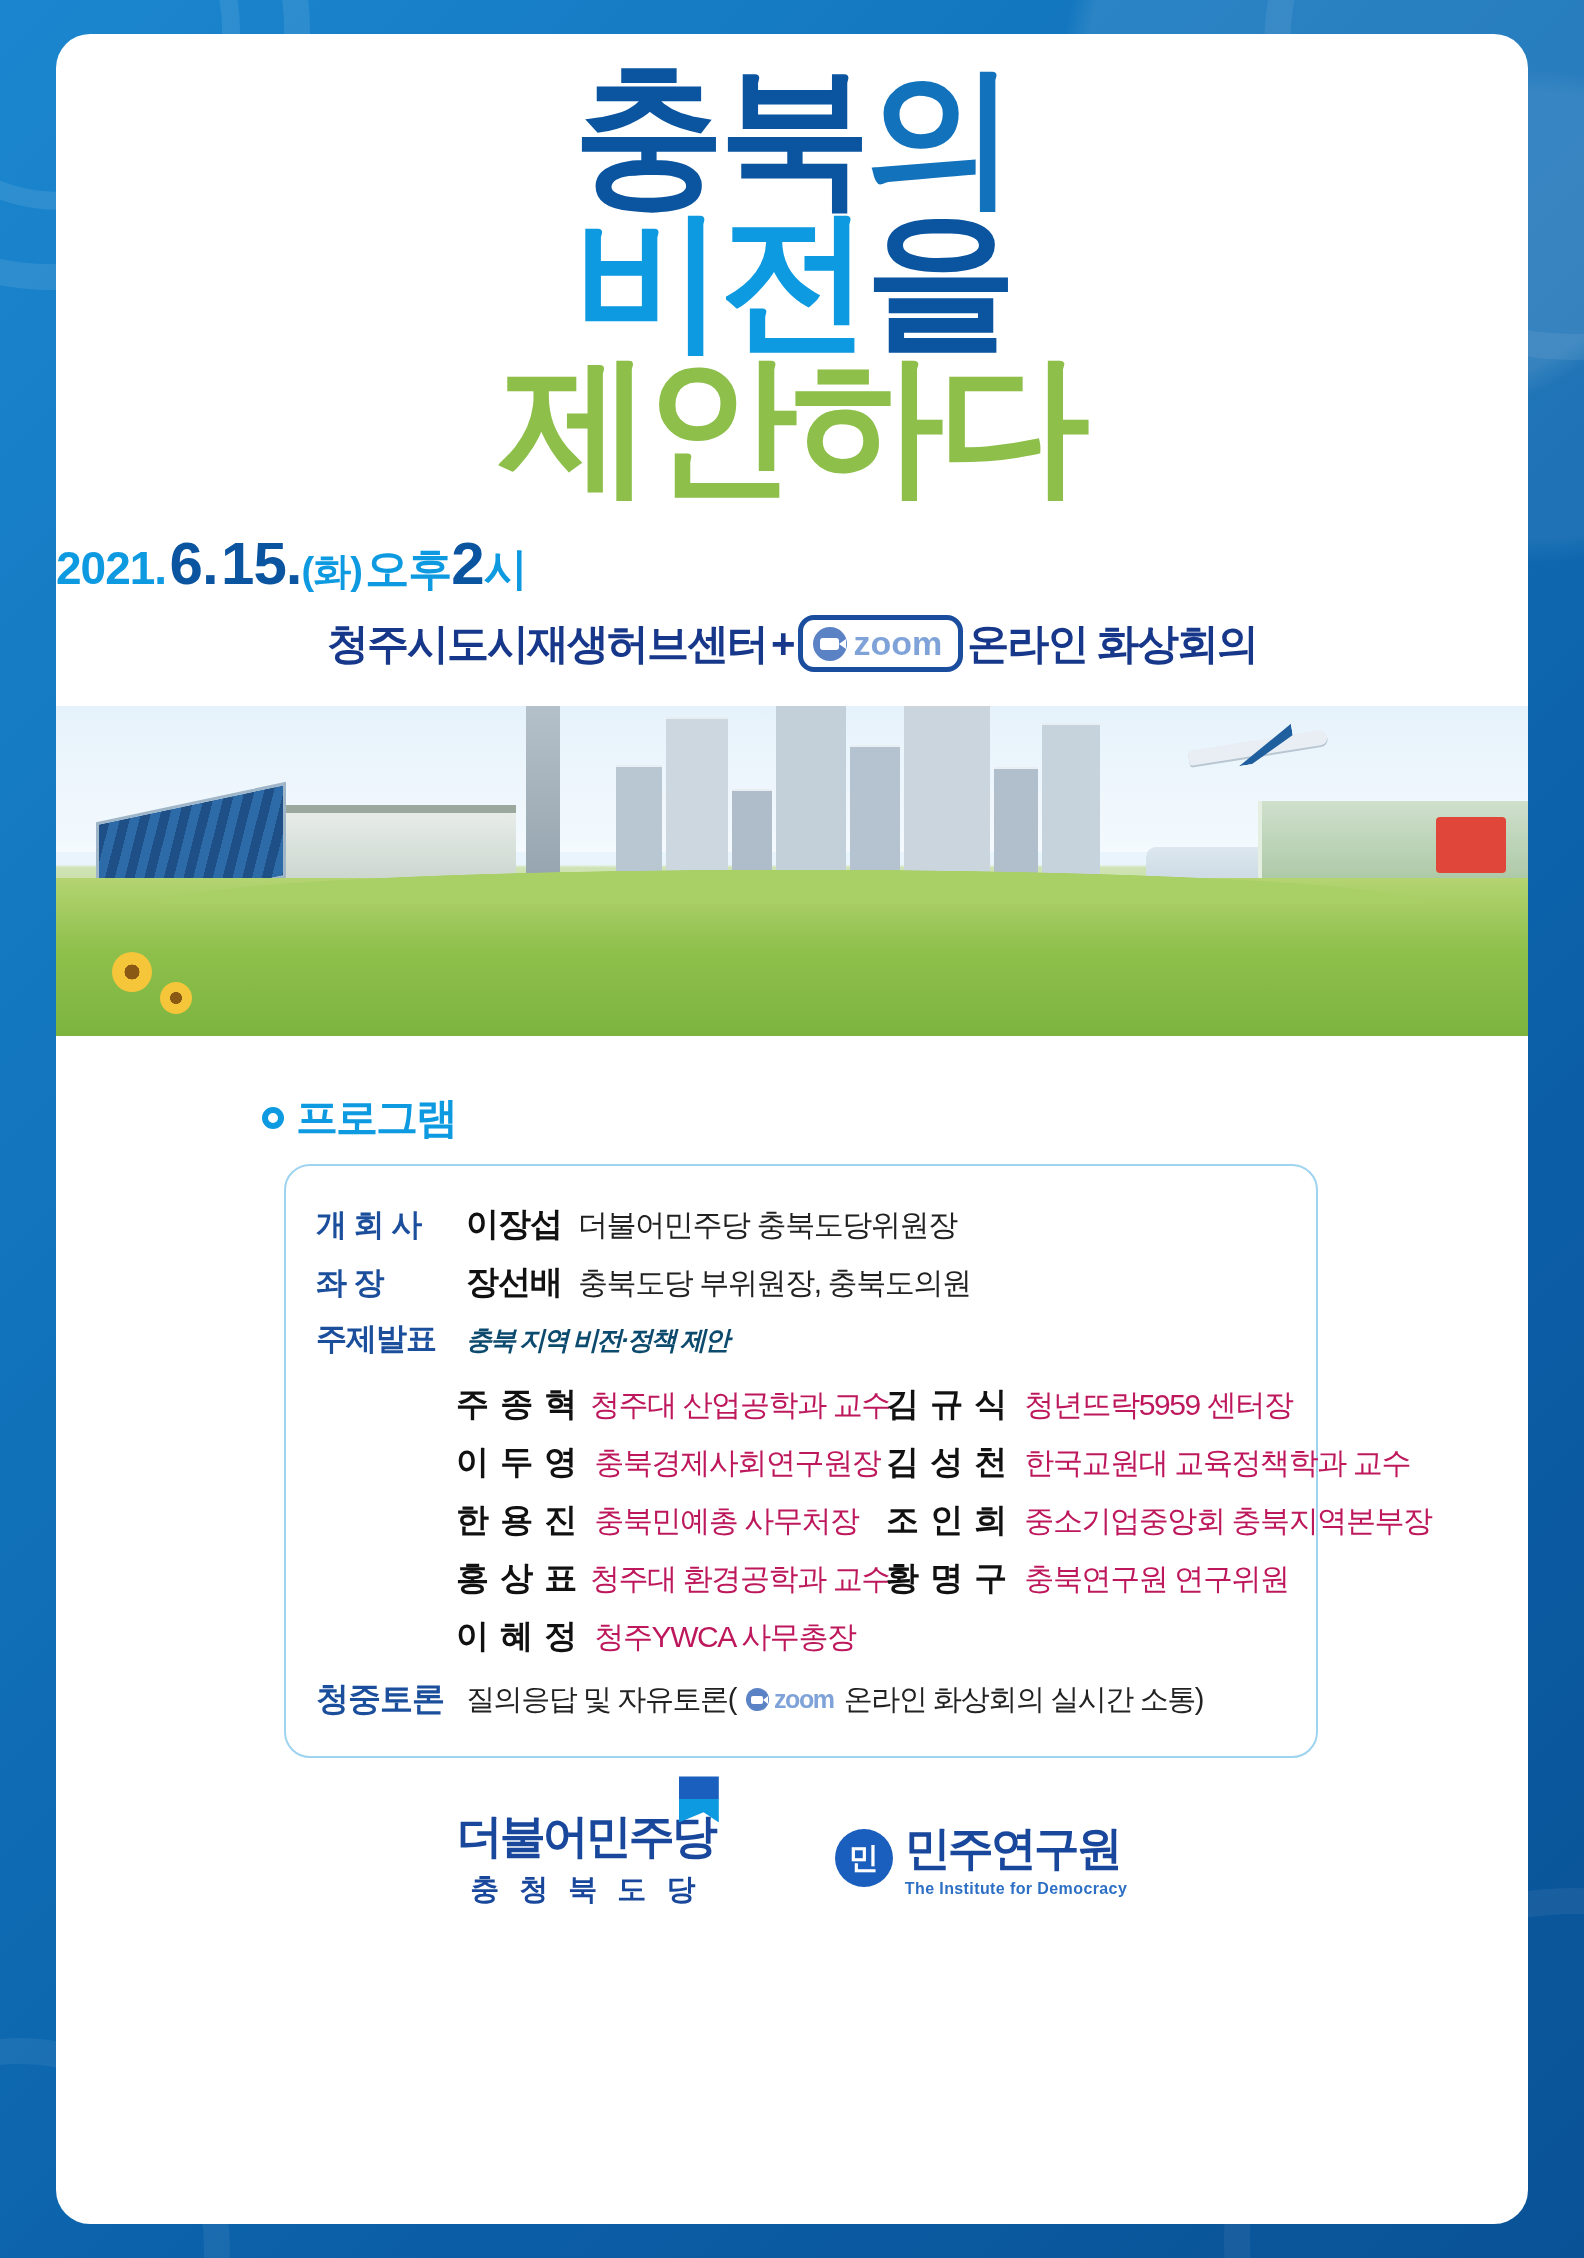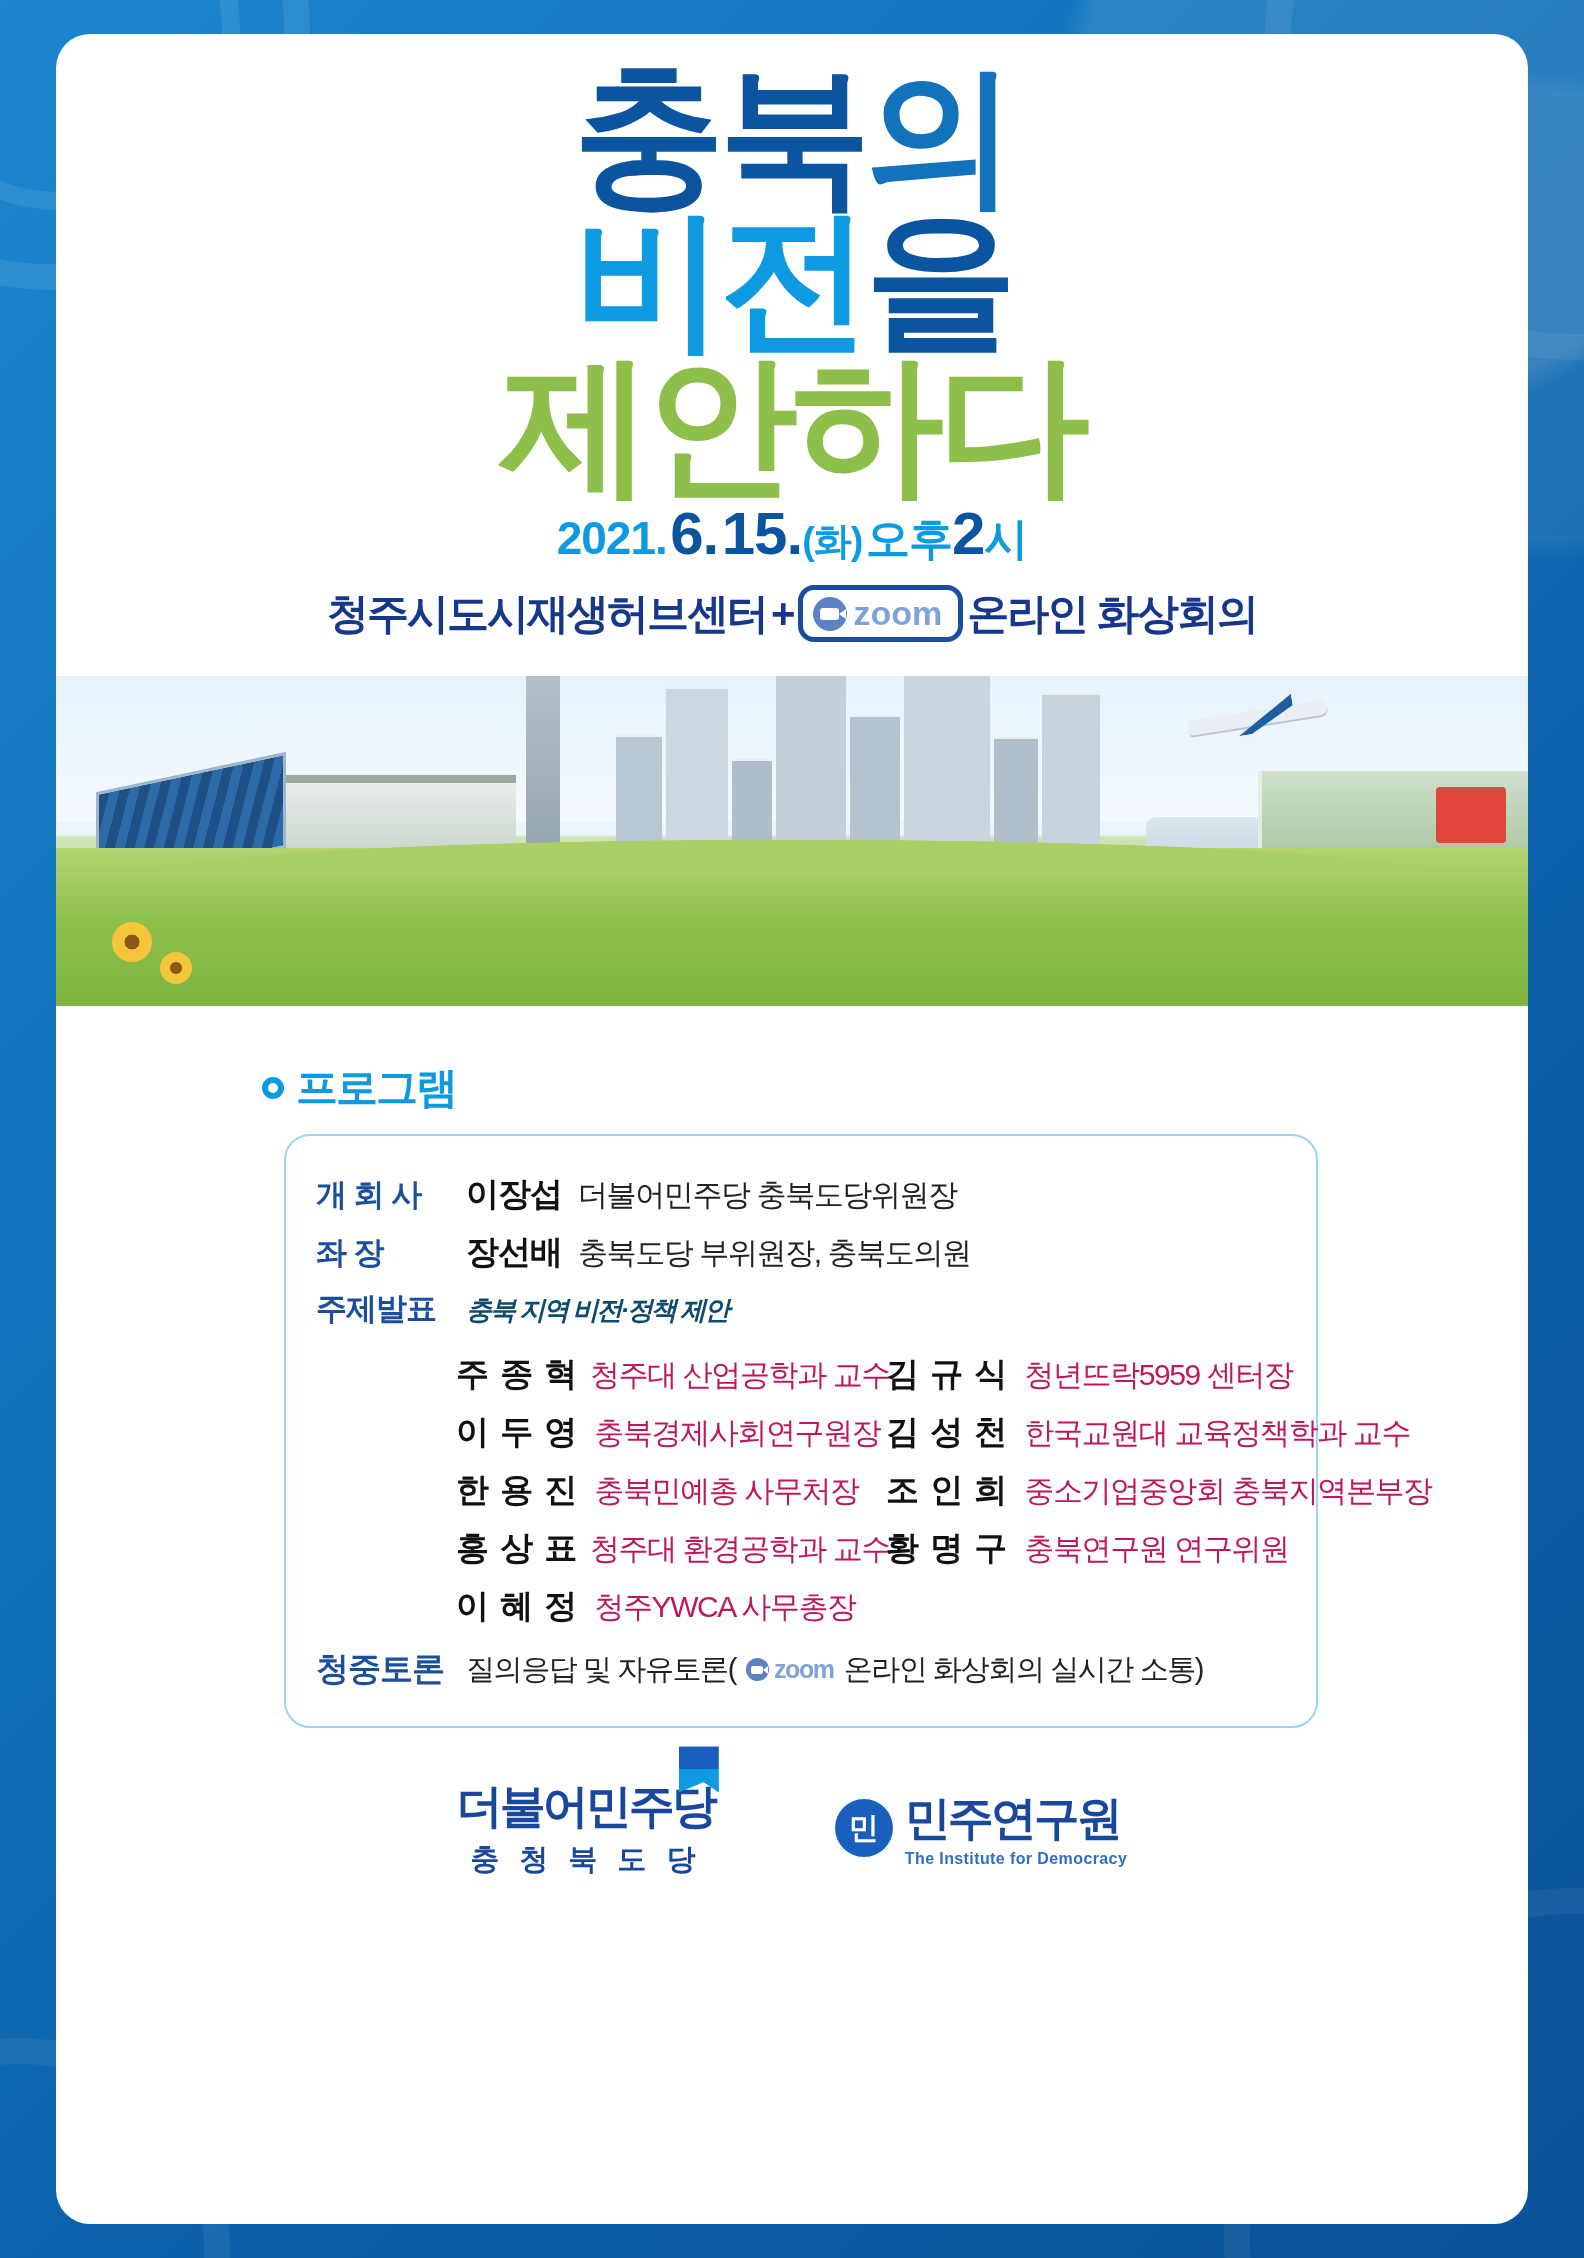--- a/index.html
+++ b/index.html
@@ -68,21 +68,22 @@
   .tline1{ font-size:152px; }
   .tline2{ font-size:152px; margin-top:-6px;}
   .tline3{ font-size:152px; margin-top:-6px;}
   .c-navy { color:#0b55a0; }
   .c-blue { color:#0d9ae0; }
   .c-green{ color:#8dbf4a; }
   .c-dblue{ color:#1272bb; }
 
   
   .date-line{
-    text-align:center;
+    margin-top:30px;
+    text-align:left;
     white-space:nowrap;
     color:#0e79c0;
     font-weight:bold;
     letter-spacing:-1px;
   }
   .date-line .yr{ font-size:46px; color:#0d9ae0; }
   .date-line .big{ font-size:60px; color:#0b55a0; }
   .date-line .sm{ font-size:38px; color:#0d9ae0; }
   .date-line .pm{ font-size:44px; color:#0d9ae0; }
 

